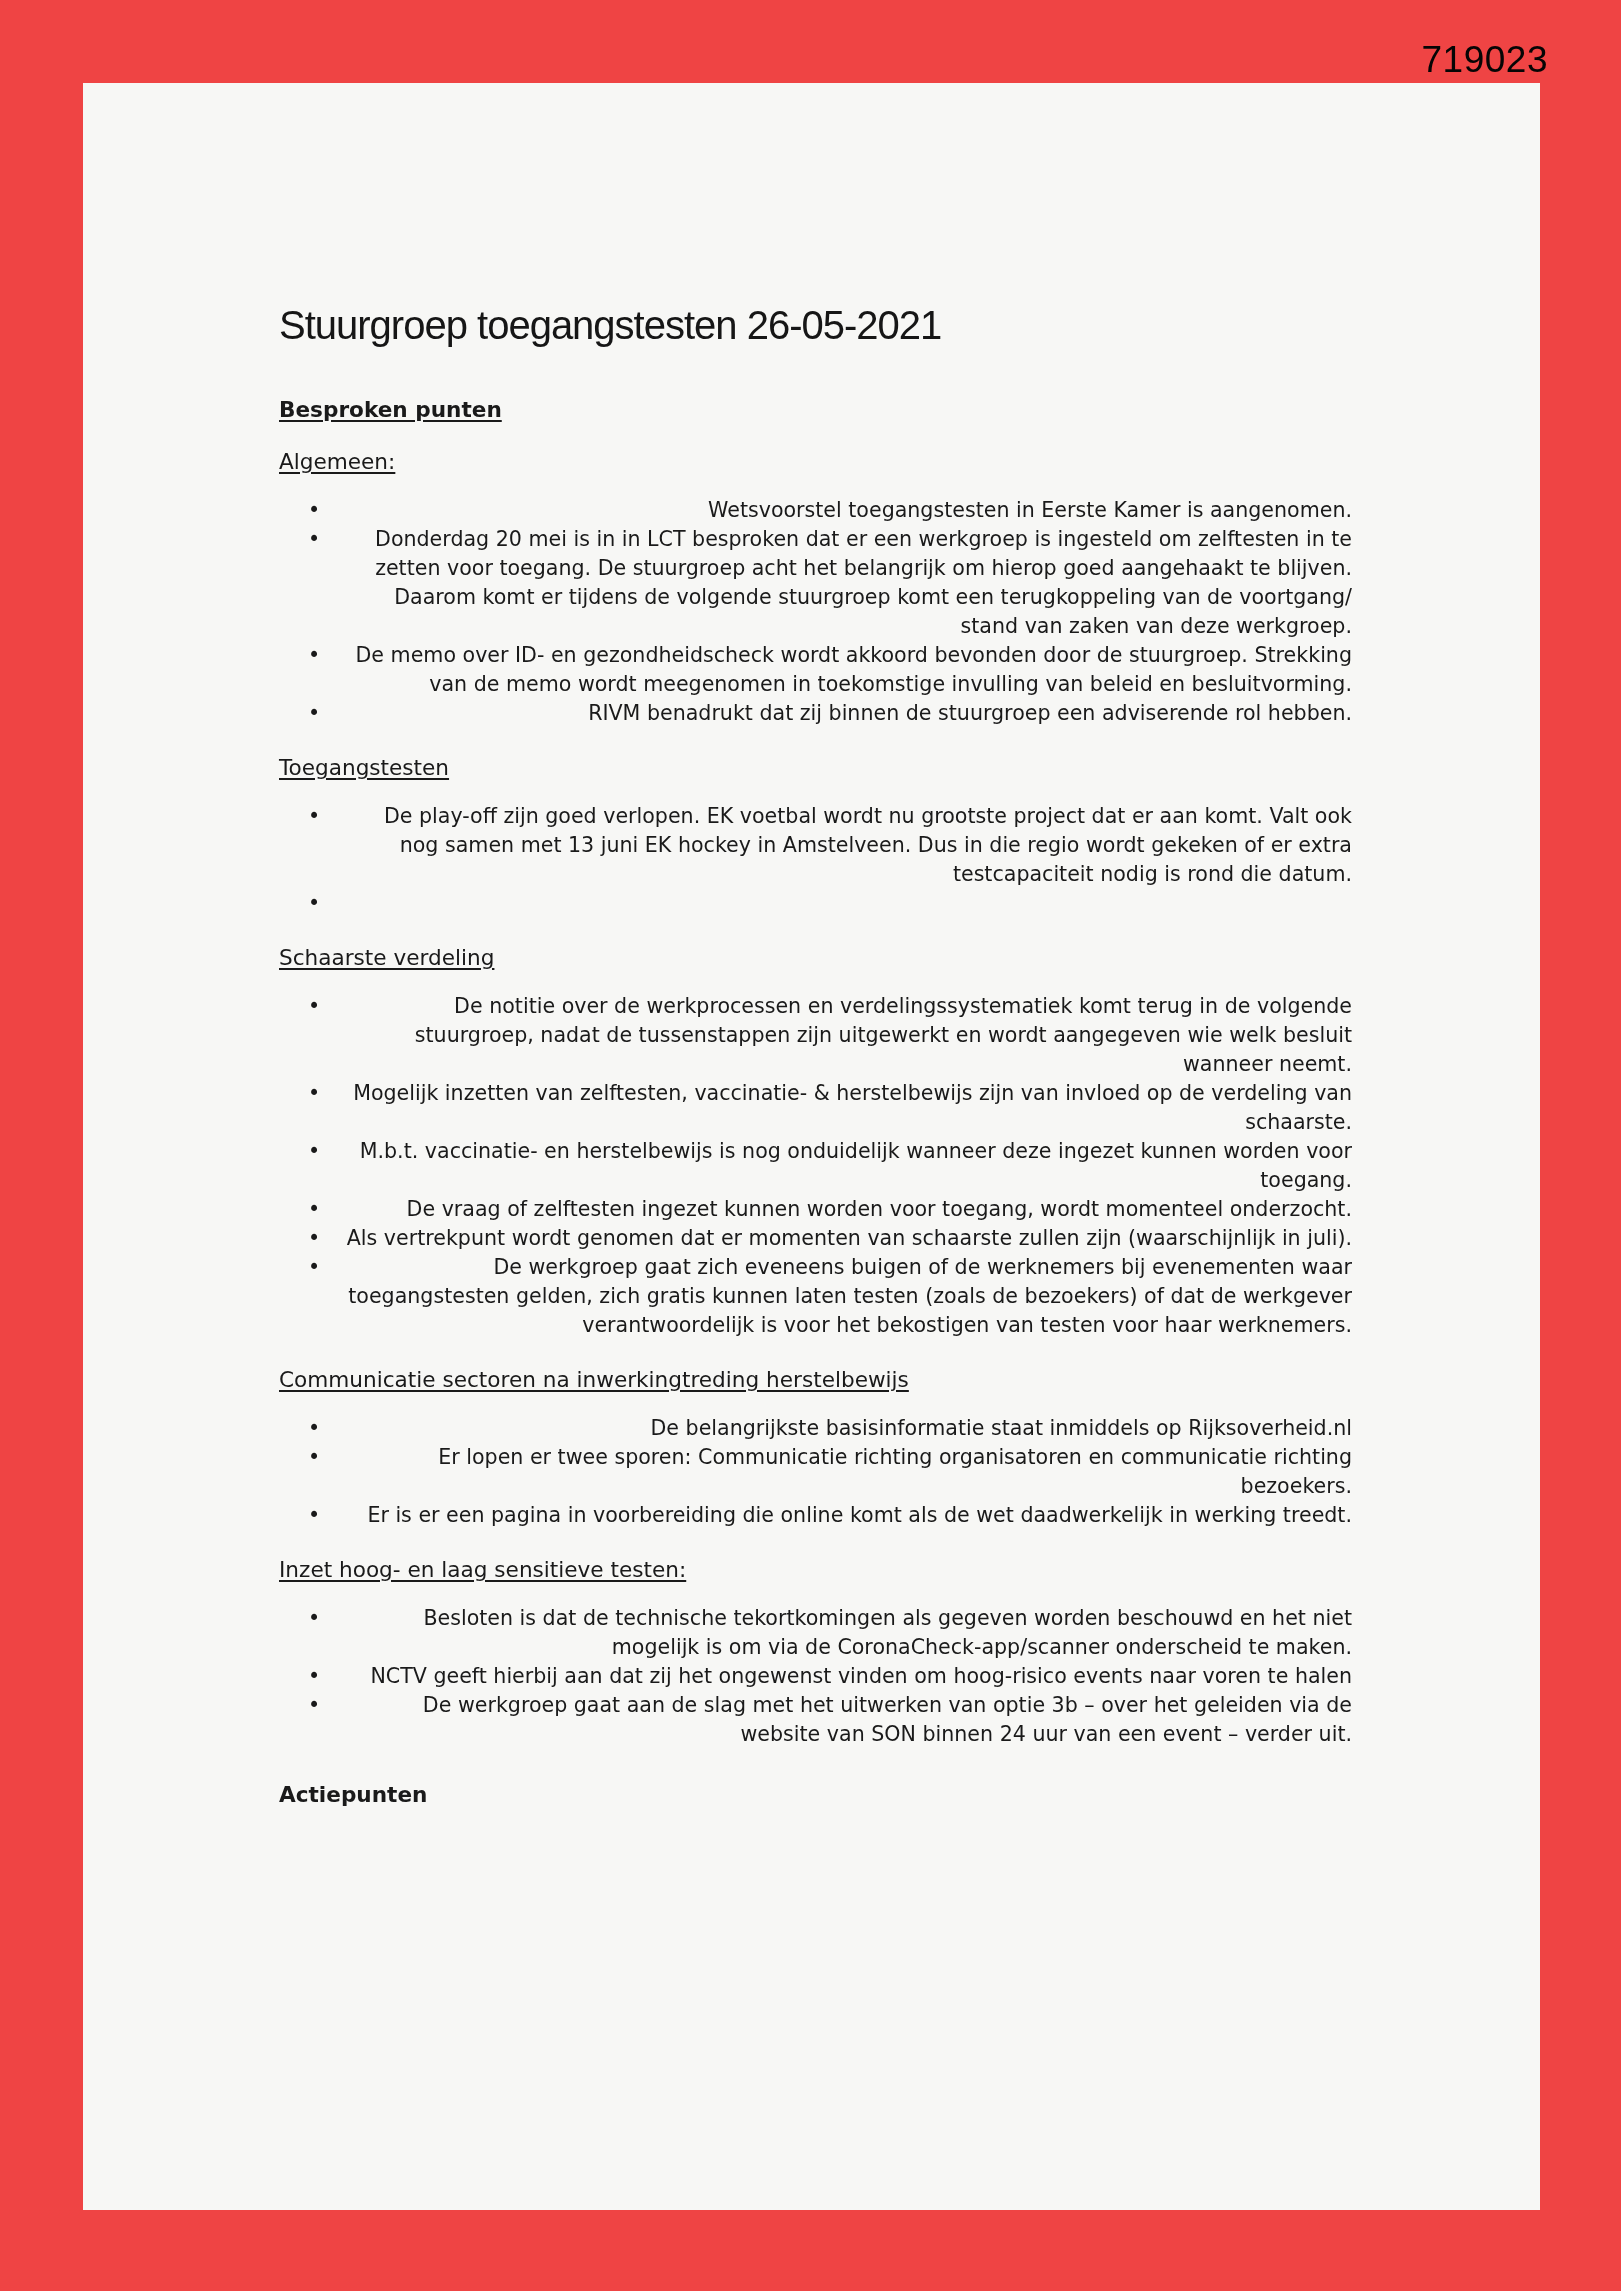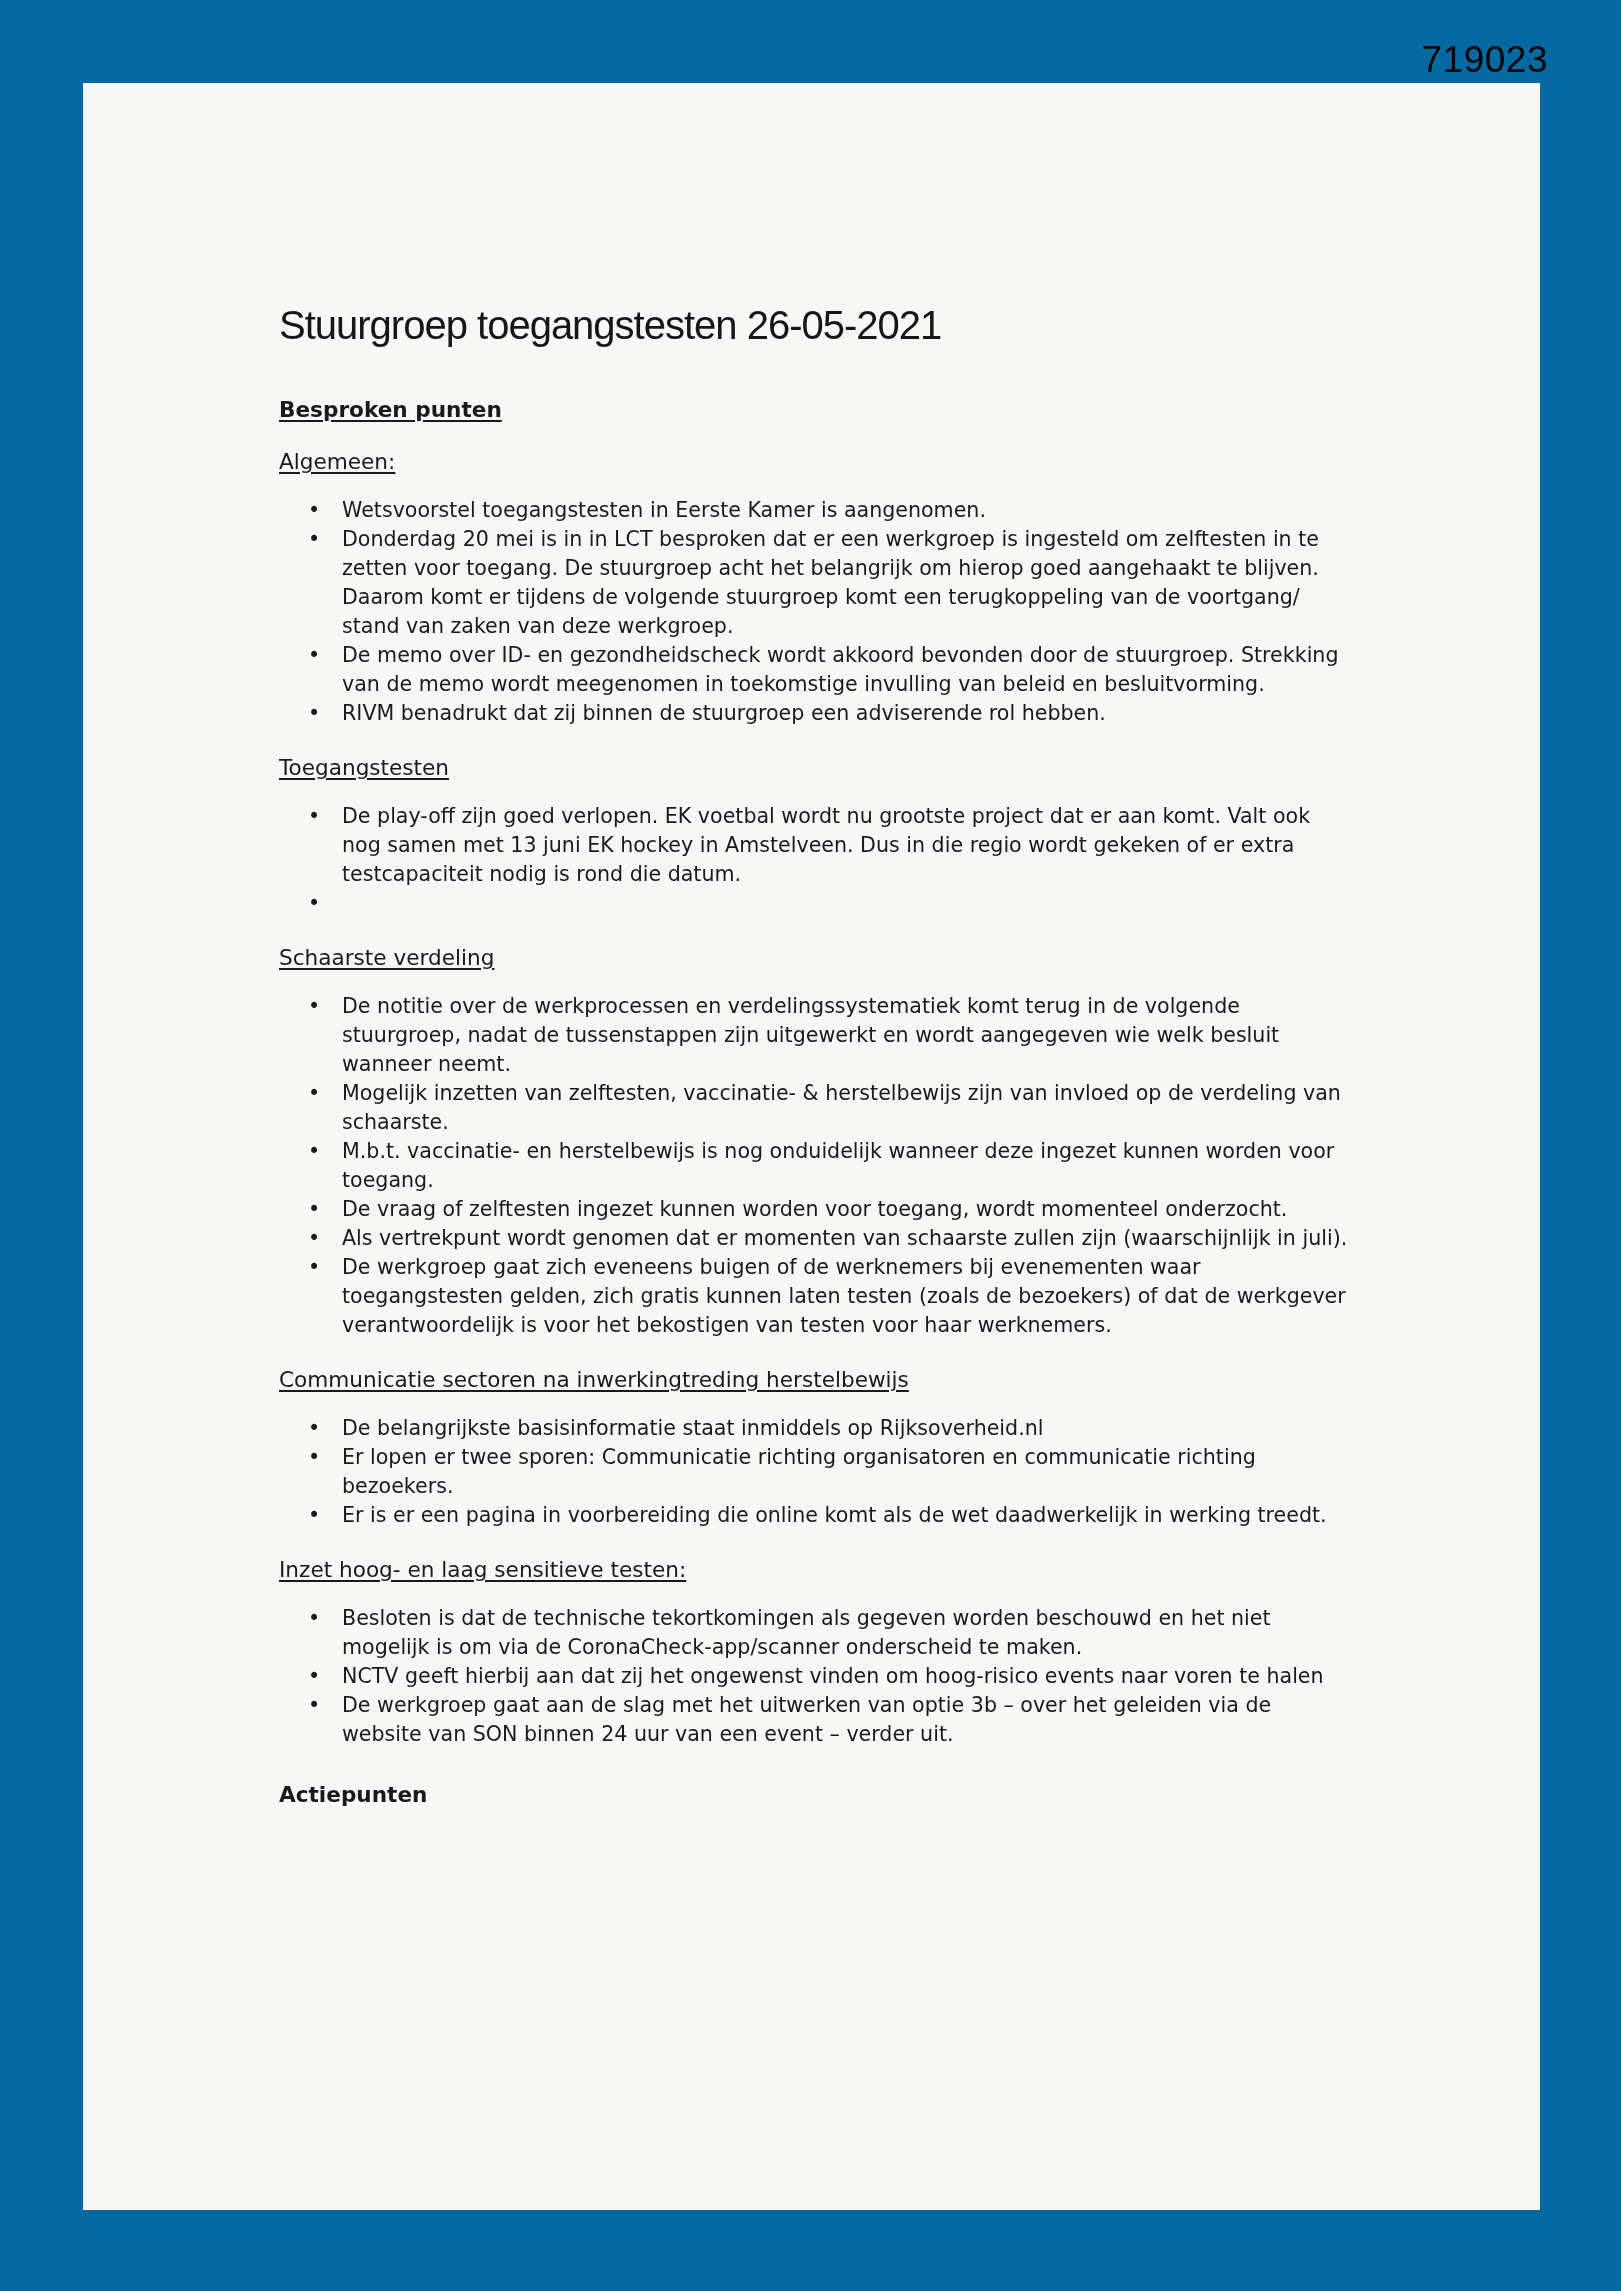--- a/index.html
+++ b/index.html
@@ -4,21 +4,21 @@
 <style>
   html, body {
     margin: 0;
     padding: 0;
     background: #ffffff;
   }
   .canvas {
     position: relative;
     width: 1621px;
     height: 2292px;
-    background: #0369a1;
+    background: #ef4444;
     overflow: hidden;
     font-family: "DejaVu Sans", sans-serif;
     color: #1a1a1a;
   }
   .page-number {
     position: absolute;
     top: 39px;
     right: 73px;
     font-family: "Liberation Sans", sans-serif;
     font-size: 37px;
@@ -58,20 +58,21 @@
     font-size: 21.6px;
     font-weight: 400;
     text-decoration: underline;
     text-underline-offset: 2.9px;
     margin: 0;
   }
   ul.bullets {
     list-style: none;
     margin: 21.6px 0 0 0;
     padding: 0 0 0 29px;
+    text-align: right;
   }
   ul.bullets li {
     position: relative;
     padding-left: 34px;
     max-width: 1010px;
     font-size: 20.6px;
     line-height: 29px;
     min-height: 29px;
   }
   ul.bullets li::before {

